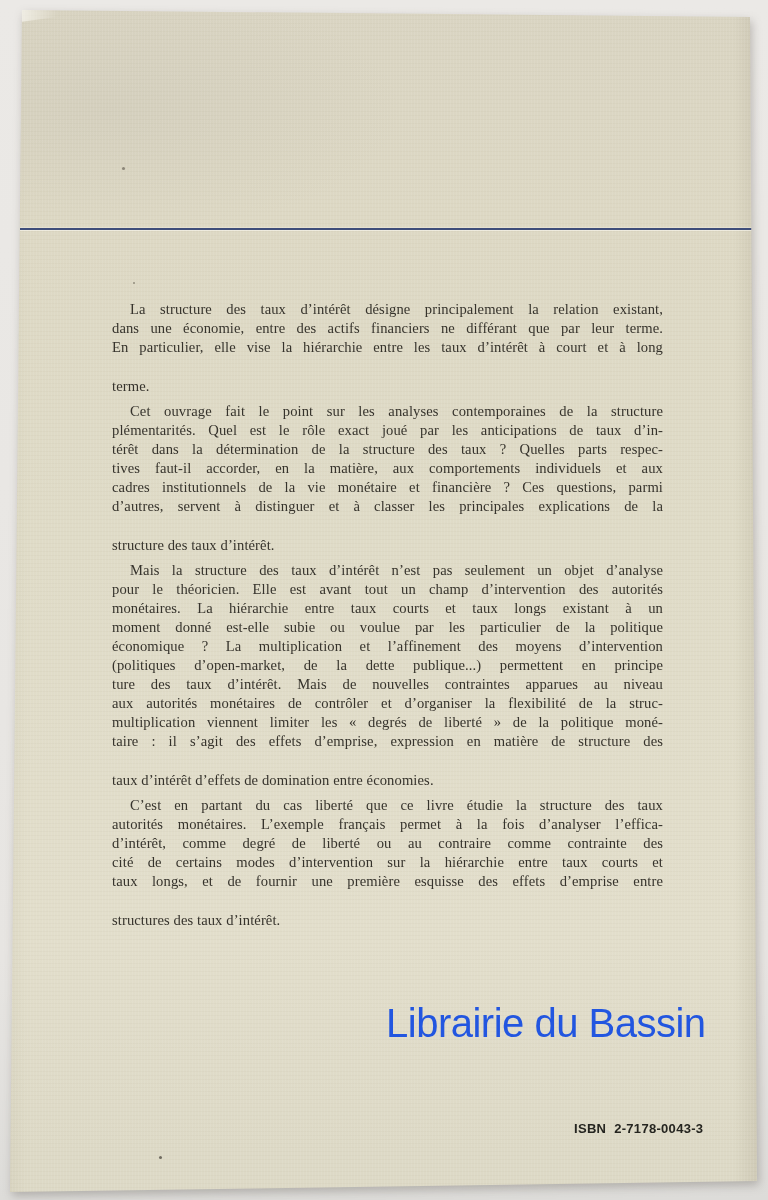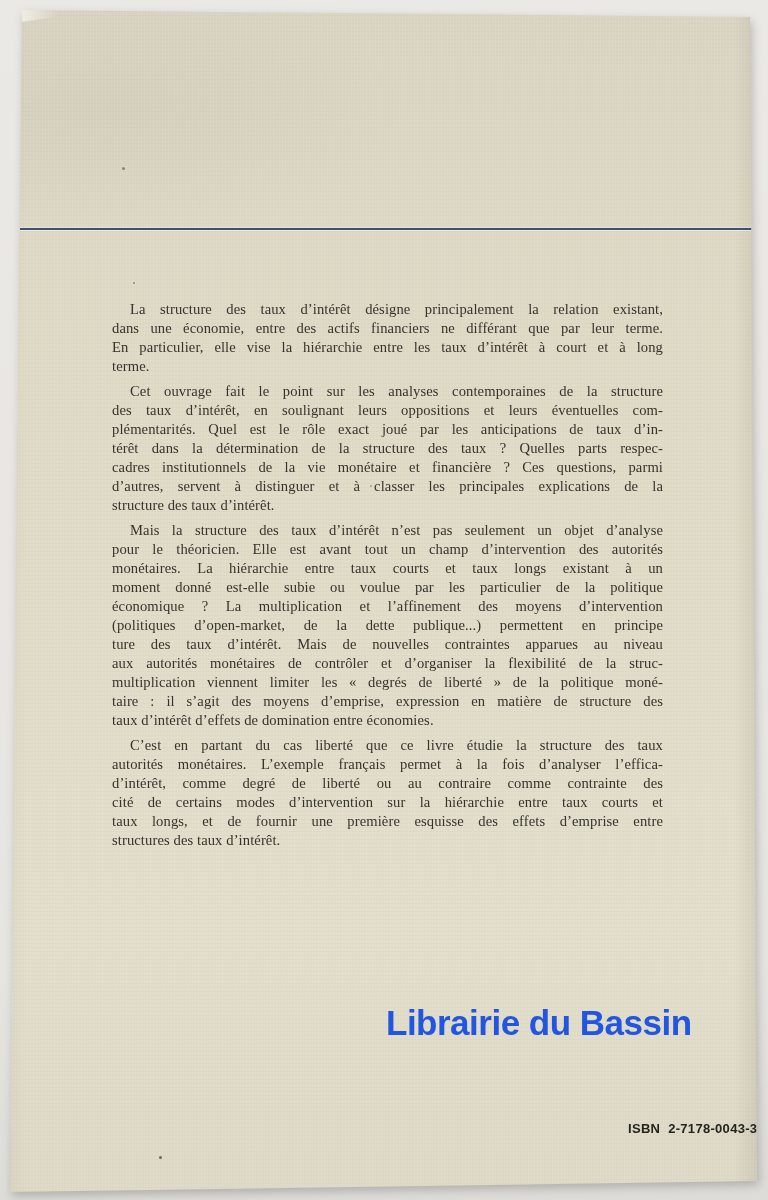--- a/index.html
+++ b/index.html
@@ -39,31 +39,30 @@
     position:absolute;left:20px;top:228px;width:732px;height:2px;
     box-shadow:0 1px 0 rgba(252,250,242,.55), 0 -1px 0 rgba(252,250,242,.35);
   }
   .text-block{
     position:absolute;left:112px;top:300px;width:551px;
     font-size:14.6px;line-height:19px;color:#36332c;
     letter-spacing:.1px;
   }
   .para{margin:0 0 6px 0;}
   .line{text-align:justify;text-align-last:justify;white-space:normal;}
-  .line.last{text-align-last:left;}
+  .line.last{text-align-last:left;margin-top:20px;}
   .line.first{text-indent:18px;}
   .watermark{
     position:absolute;left:386px;top:1001px;
     font-family:"Liberation Sans", sans-serif;
-    font-size:35px;line-height:44px;letter-spacing:-.5px;
+    font-size:40px;line-height:44px;letter-spacing:-.5px;
     white-space:nowrap;
-    font-weight:bold;
   }
   .isbn{
-    position:absolute;left:628px;top:1120px;
+    position:absolute;left:574px;top:1120px;
     font-family:"Liberation Sans", sans-serif;
     font-weight:700;font-size:13px;line-height:17px;
     letter-spacing:.3px;word-spacing:4px;color:#252520;
     white-space:nowrap;
   }
   .speck{position:absolute;border-radius:50%;background:#4b463c;}
   .speck.s1{left:122px;top:167px;width:3px;height:3px;opacity:.55;}
   .speck.s2{left:133px;top:282px;width:2px;height:2px;opacity:.5;}
   .speck.s3{left:159px;top:1156px;width:3px;height:3px;opacity:.75;}
   .speck.s4{left:370px;top:485px;width:2px;height:2px;opacity:.4;}
@@ -79,38 +78,38 @@
 
     <div class="text-block" style="color: rgb(54, 51, 44);">
         <div class="para">
           <div class="line first">La  structure des taux d’intérêt désigne principalement la relation existant,</div>
           <div class="line">dans une économie, entre des actifs financiers ne différant que par leur terme.</div>
           <div class="line">En particulier, elle vise la hiérarchie entre les taux d’intérêt à court et à long</div>
           <div class="line last">terme.</div>
         </div>
         <div class="para">
           <div class="line first">Cet ouvrage fait le point sur les analyses contemporaines de la structure</div>
-          <div class="line">des taux d’intérêt, en soulignant leurs oppositions et leurs éventuelles com-</div>
           <div class="line">plémentarités. Quel est le rôle exact joué par les anticipations de taux d’in-</div>
           <div class="line">térêt dans la détermination de la structure des taux ? Quelles parts respec-</div>
+          <div class="line">tives faut-il accorder, en la matière, aux comportements individuels et aux</div>
           <div class="line">cadres institutionnels de la vie monétaire et financière ? Ces questions, parmi</div>
           <div class="line">d’autres, servent à distinguer et à classer les principales explications de la</div>
           <div class="line last">structure des taux d’intérêt.</div>
         </div>
         <div class="para">
           <div class="line first">Mais la structure des taux d’intérêt n’est pas seulement un objet d’analyse</div>
           <div class="line">pour le théoricien. Elle est avant tout un champ d’intervention des autorités</div>
           <div class="line">monétaires. La hiérarchie entre taux courts et taux longs existant à un</div>
           <div class="line">moment donné est-elle subie ou voulue par les particulier de la politique</div>
           <div class="line">économique ? La multiplication et l’affinement des moyens d’intervention</div>
           <div class="line">(politiques d’open-market, de la dette publique...) permettent en principe</div>
           <div class="line">ture des taux d’intérêt. Mais de nouvelles contraintes apparues au niveau</div>
           <div class="line">aux autorités monétaires de contrôler et d’organiser la flexibilité de la struc-</div>
           <div class="line">multiplication viennent limiter les « degrés de liberté » de la politique moné-</div>
-          <div class="line">taire : il s’agit des moyens d’emprise, expression en matière de structure des</div>
+          <div class="line">taire : il s’agit des effets d’emprise, expression en matière de structure des</div>
           <div class="line last">taux d’intérêt d’effets de domination entre économies.</div>
         </div>
         <div class="para">
           <div class="line first">C’est en partant du cas liberté que ce livre étudie la structure des taux</div>
           <div class="line">autorités monétaires. L’exemple français permet à la fois d’analyser l’effica-</div>
           <div class="line">d’intérêt, comme degré de liberté ou au contraire comme contrainte des</div>
           <div class="line">cité de certains modes d’intervention sur la hiérarchie entre taux courts et</div>
           <div class="line">taux longs, et de fournir une première esquisse des effets d’emprise entre</div>
           <div class="line last">structures des taux d’intérêt.</div>
         </div>

